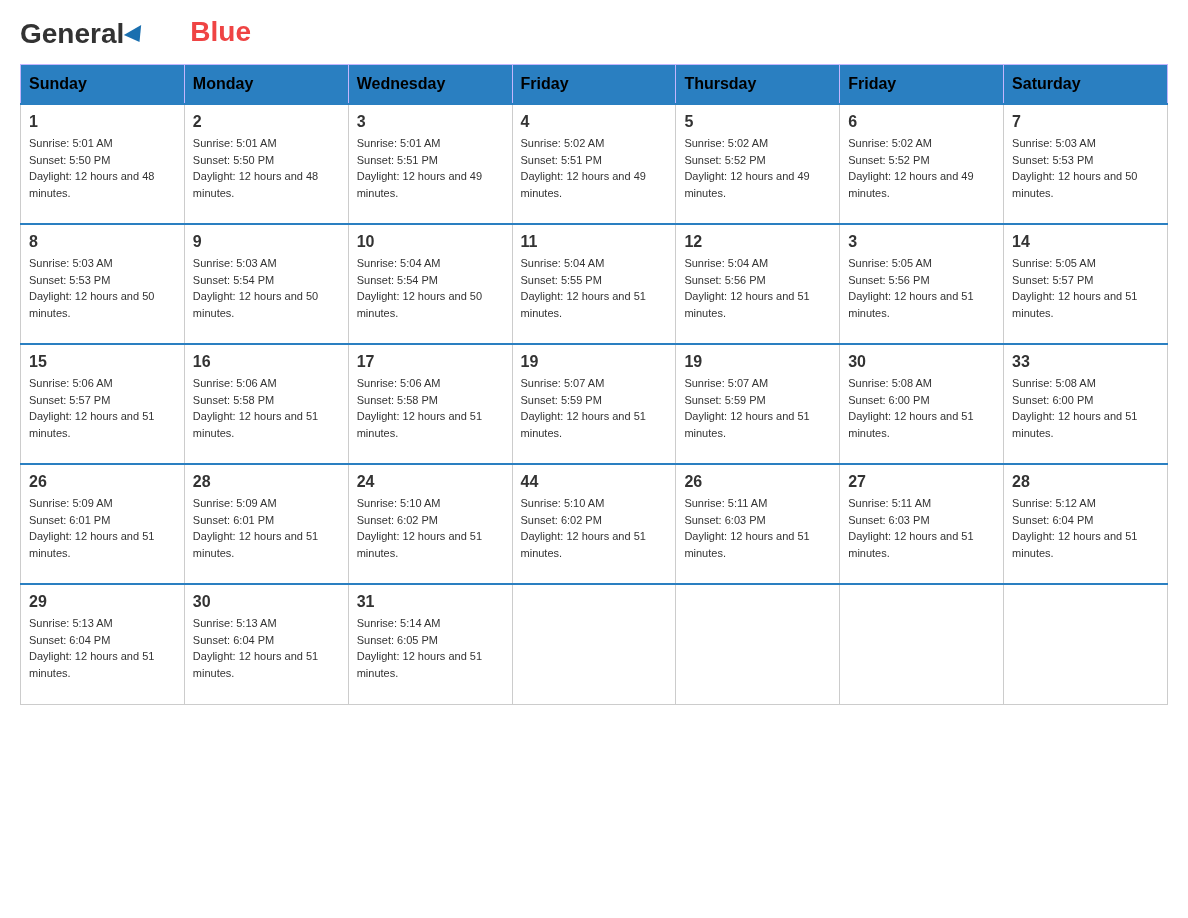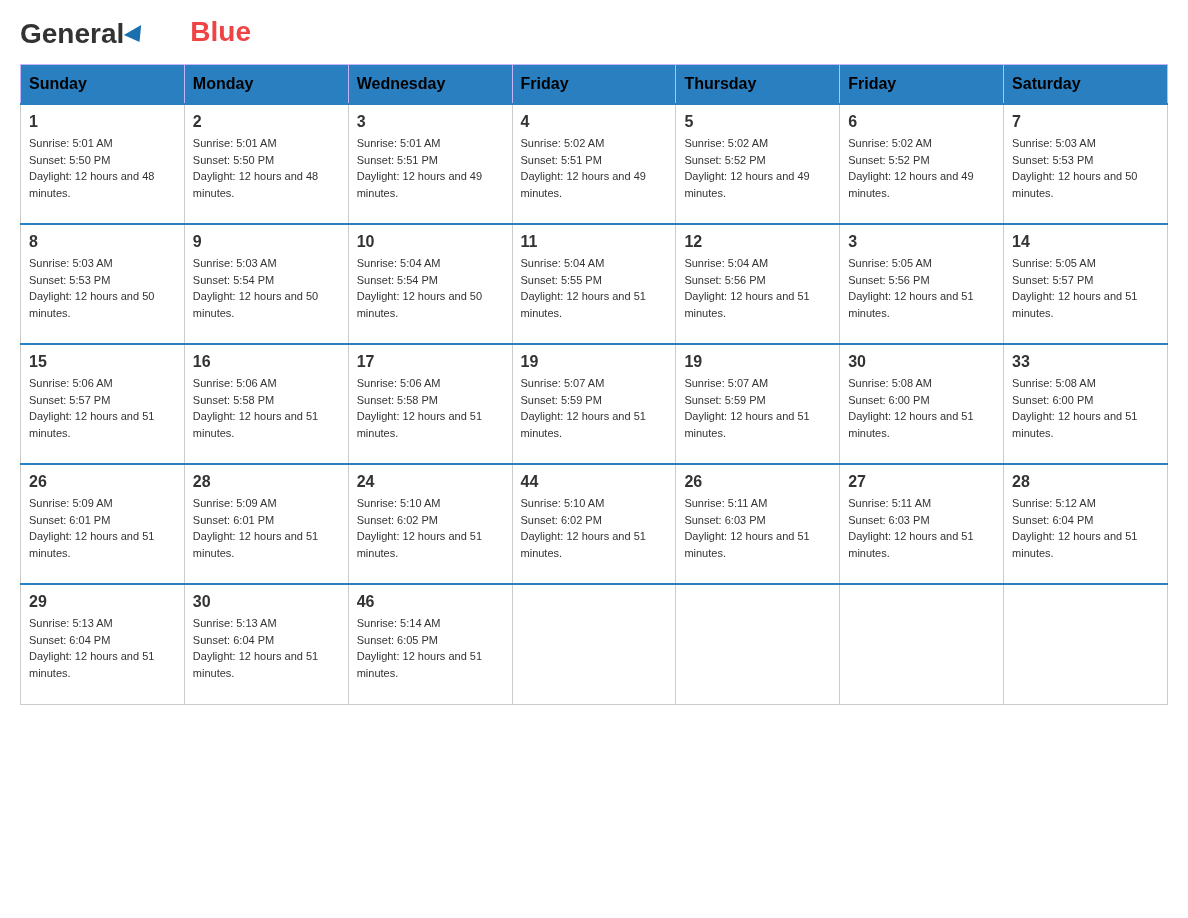--- a/index.html
+++ b/index.html
@@ -250,21 +250,21 @@
       <tr class="week-row">
         <td>
         <span class="day-number">29</span>
         <span class="day-info">Sunrise: 5:13 AM<br>Sunset: 6:04 PM<br>Daylight: 12 hours and 51 minutes.</span>
       </td>
         <td>
         <span class="day-number">30</span>
         <span class="day-info">Sunrise: 5:13 AM<br>Sunset: 6:04 PM<br>Daylight: 12 hours and 51 minutes.</span>
       </td>
         <td>
-        <span class="day-number">46</span>
+        <span class="day-number">31</span>
         <span class="day-info">Sunrise: 5:14 AM<br>Sunset: 6:05 PM<br>Daylight: 12 hours and 51 minutes.</span>
       </td>
         <td class="empty-cell"></td>
         <td class="empty-cell"></td>
         <td class="empty-cell"></td>
         <td class="empty-cell"></td>
       </tr>
     </tbody>
 </table>
 

